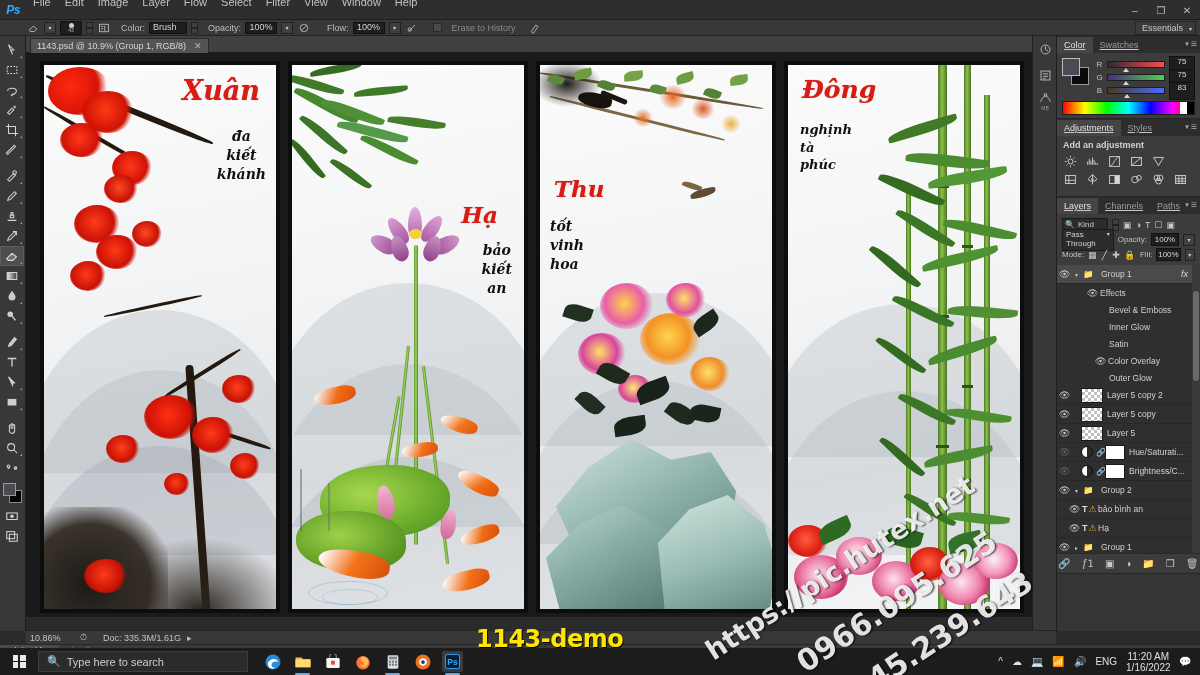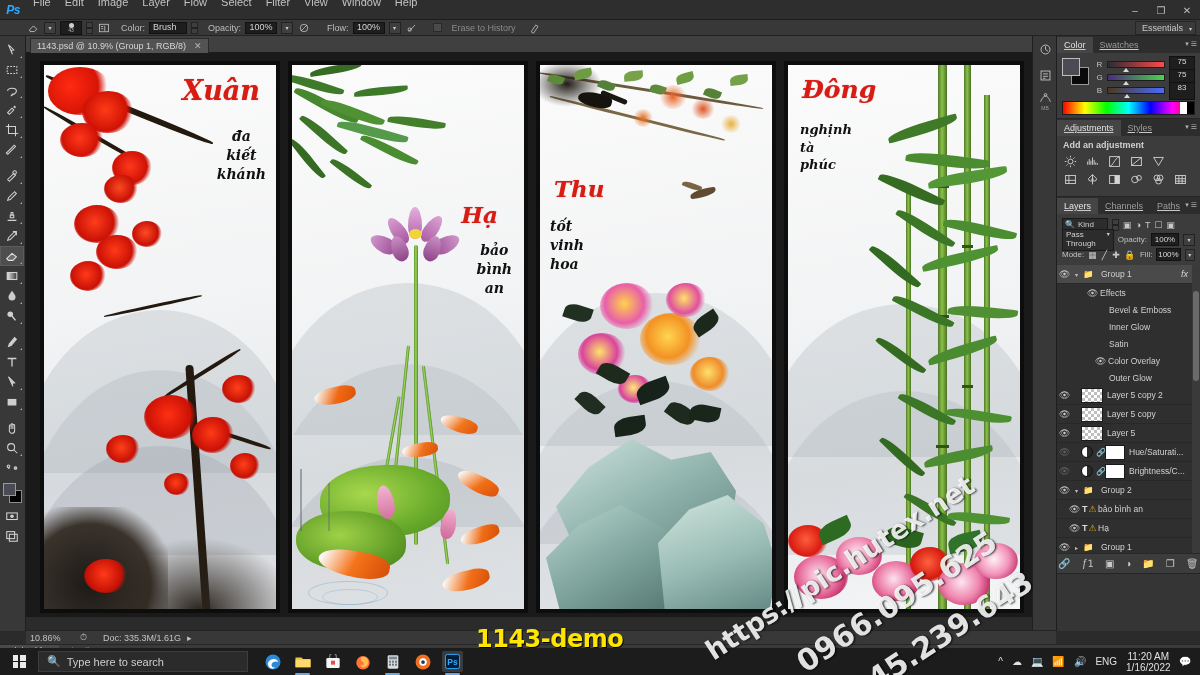--- a/index.html
+++ b/index.html
@@ -649,21 +649,21 @@
           <div class="koi" style="left:26px;top:486px;width:72px;height:26px;background:linear-gradient(110deg,#fdf9f6 8%,#f4731a 50%,#d44c07);transform:rotate(10deg)"></div>
           <div class="koi" style="left:150px;top:506px;width:48px;height:19px;background:linear-gradient(120deg,#fbf6f2 10%,#f1701a 55%,#d64d07);transform:rotate(-14deg)"></div>
 
           <div style="position:absolute;left:16px;top:516px;width:80px;height:24px;border:1px solid rgba(120,170,200,.45);border-radius:50%"></div>
           <div style="position:absolute;left:30px;top:524px;width:56px;height:16px;border:1px solid rgba(120,170,200,.35);border-radius:50%"></div>
 
           <div style="position:absolute;left:8px;top:404px;width:2px;height:62px;background:rgba(90,100,110,.5)"></div>
           <div style="position:absolute;left:36px;top:418px;width:2px;height:48px;background:rgba(90,100,110,.4)"></div>
           <div class="calli-red" style="right:26px;top:138px;font-size:23px;">Hạ</div>
           <div class="calli-black" style="right:12px;top:176px;font-size:14px;white-space:pre;">bảo
-bình
+kiết
 an</div>
         </div>
       </div>
 
       <div class="panel" style="left:758px;width:240px">
         <div class="panel-inner">
           <div class="mist" style="top:44%;height:28%;"></div>
           <div class="mist" style="top:60%;height:30%;background:rgba(150,160,170,.2)"></div>
 
           <div class="bamboo-stalk" style="left:150px;top:0;width:9px;height:560px;"></div>

